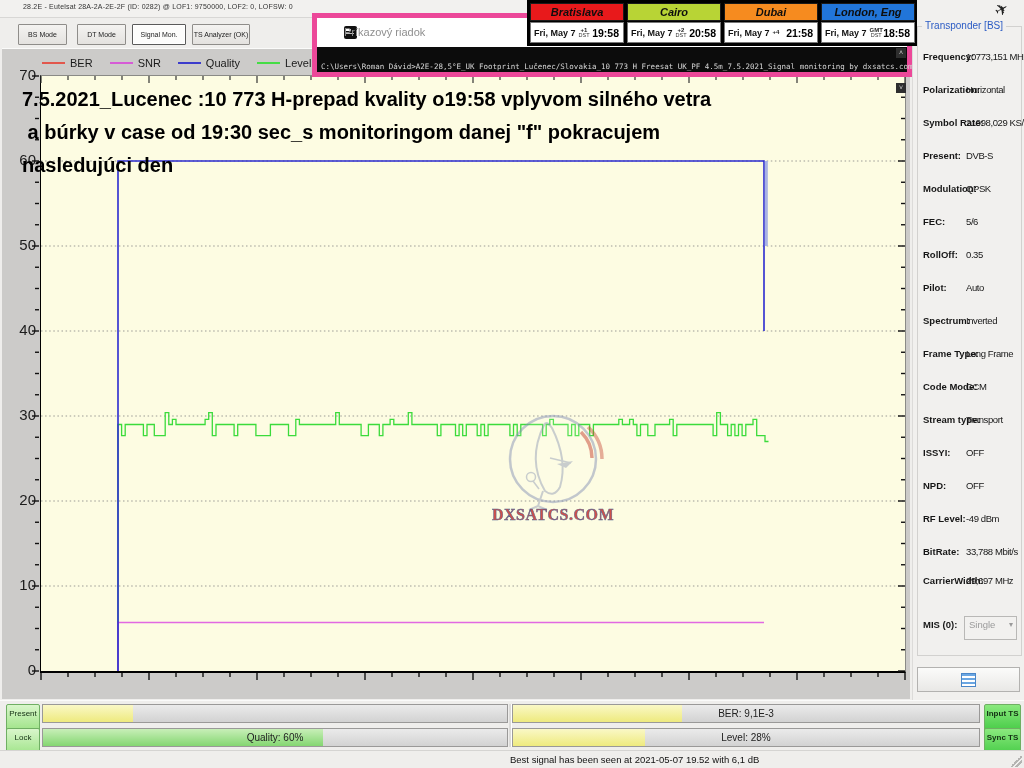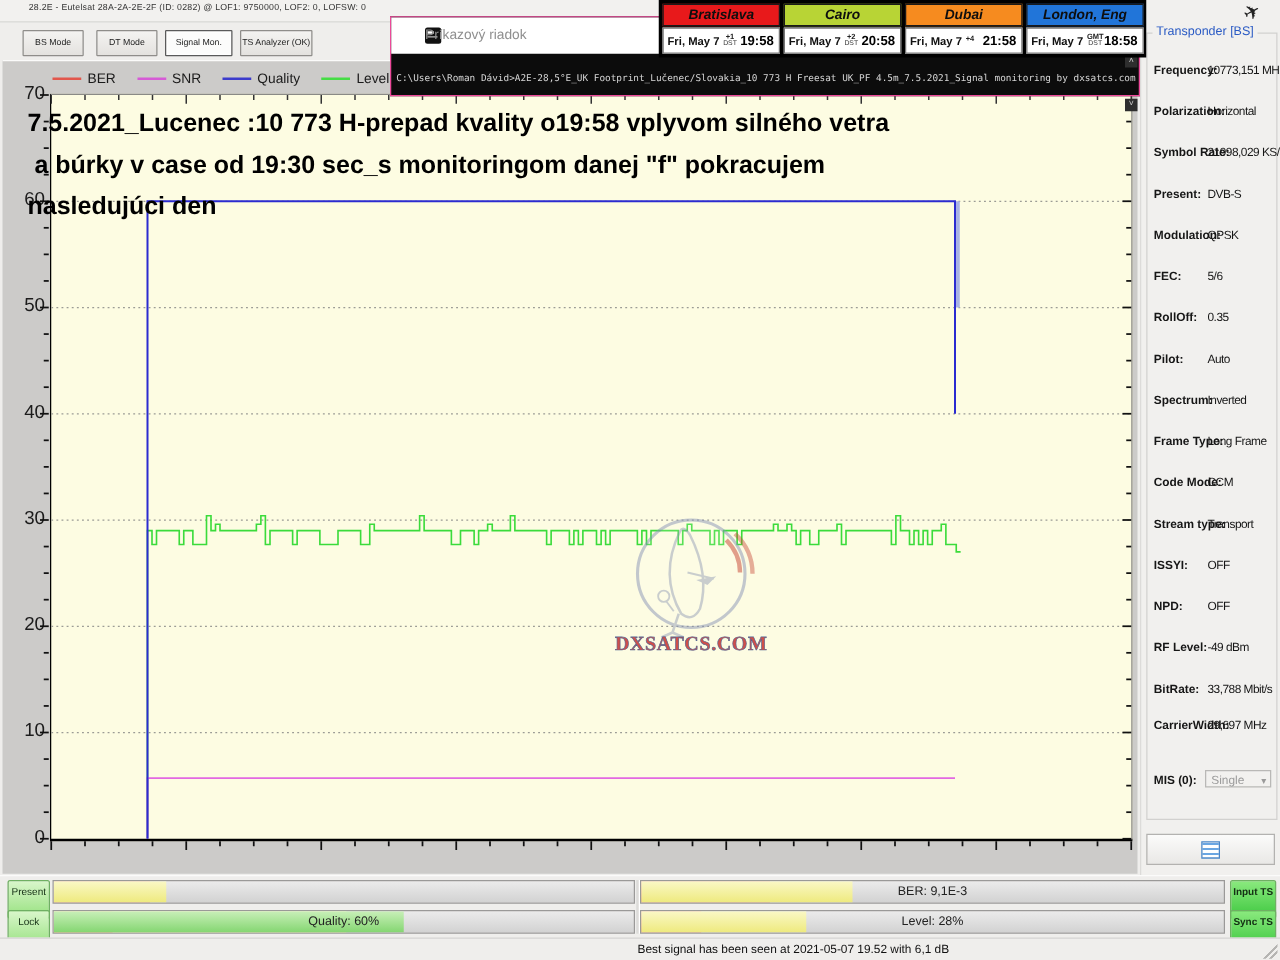--- a/index.html
+++ b/index.html
@@ -25,21 +25,21 @@
         border-top:1px solid #8a8a86;border-right:1px solid #8a8a86;
         border-left:1px solid #000;border-bottom:2px solid #000;box-sizing:content-box;}
   .plot svg{position:absolute;left:0;top:0;overflow:visible;}
   .ylabel{position:absolute;left:0;width:34px;text-align:right;font-size:15px;color:#1c1c1c;}
   .annotation{position:absolute;left:58px;top:82px;width:860px;font-weight:bold;font-size:20px;
               line-height:33px;color:#000;z-index:3;}
   .annotation div{white-space:pre;}
   .logo{position:absolute;left:450px;top:336px;width:125px;height:114px;z-index:1;}
   
   .console{position:absolute;left:312px;top:13px;width:600px;height:64px;z-index:5;
-           border:1px solid #ec4899;box-sizing:border-box;background:#0c0c0c;}
+           border:5px solid #ec4899;box-sizing:border-box;background:#0c0c0c;}
   .console-title{position:absolute;left:0;top:0;width:100%;height:29px;background:#ffffff;box-sizing:border-box;}
   .cmd-icon{position:absolute;left:7px;top:8px;width:13px;height:13px;background:#111;border-radius:2px;}
   .cmd-icon::after{content:"";position:absolute;left:2px;top:3px;width:5px;height:2px;background:#fff;}
   .cmd-icon::before{content:"";position:absolute;left:2px;top:7px;width:8px;height:1px;background:#bbb;}
   .console-title span{position:absolute;left:27px;top:8px;font-size:11px;color:#8f8f8f;}
   .console-text{position:absolute;left:4px;top:44px;font-family:"DejaVu Sans Mono",monospace;
                 font-size:7.5px;color:#d6d6d6;white-space:pre;}
   .con-scroll{position:absolute;right:1px;top:30px;width:11px;height:33px;}
   .con-arrow{position:absolute;right:0;width:10px;height:10px;background:#2e2e2e;color:#cfcfcf;
              font-size:7px;text-align:center;line-height:10px;}
@@ -58,21 +58,21 @@
   .clock-time{font-size:10.5px;font-weight:bold;color:#000;margin-left:auto;margin-right:4px;}
   
   .sidebar{position:absolute;left:912px;top:0;width:112px;height:700px;background:#f1f0ee;
            border-left:1px solid #dcdbd9;box-sizing:border-box;}
   .groupbox{position:absolute;left:4px;top:26px;width:103px;height:628px;border:1px solid #d2d1cf;}
   .groupbox-title{position:absolute;left:4px;top:-7px;background:#f1f0ee;padding:0 3px;font-size:10px;color:#2b5bc4;}
   .tp-row{position:absolute;left:0;width:100%;height:14px;}
   .tp-label{position:absolute;left:5px;font-size:9.5px;font-weight:bold;color:#161616;white-space:nowrap;}
   .tp-value{position:absolute;left:48px;font-size:9.5px;letter-spacing:-0.4px;color:#161616;white-space:nowrap;}
   .mis-row{position:absolute;left:0;top:592px;width:100%;height:18px;}
-  .mis-select{position:absolute;left:46px;top:-3px;width:53px;height:14px;background:#f2f1ef;
+  .mis-select{position:absolute;left:46px;top:-3px;width:53px;height:24px;background:#f2f1ef;
               border:1px solid #b9b8b6;box-sizing:border-box;font-size:9.5px;color:#9a9a9a;
               line-height:16px;padding-left:4px;}
   .mis-select .chev{position:absolute;right:3px;top:0;font-size:8px;color:#9a9a9a;line-height:16px;}
   .export-btn{position:absolute;left:4px;top:667px;width:103px;height:25px;background:linear-gradient(#fbfbfa,#e9e8e6);
               border:1px solid #b3b2b0;box-sizing:border-box;display:flex;align-items:center;justify-content:center;}
   .export-icon{width:13px;height:12px;border:1px solid #4a86c8;
                background:repeating-linear-gradient(#6aa6e2 0 2px,#fff 2px 4px);}
   
   .meters{position:absolute;left:0;top:700px;width:1024px;height:50px;background:#efeeec;border-top:1px solid #fbfbfa;}
   .mrow{position:absolute;left:0;width:1024px;height:19px;}

